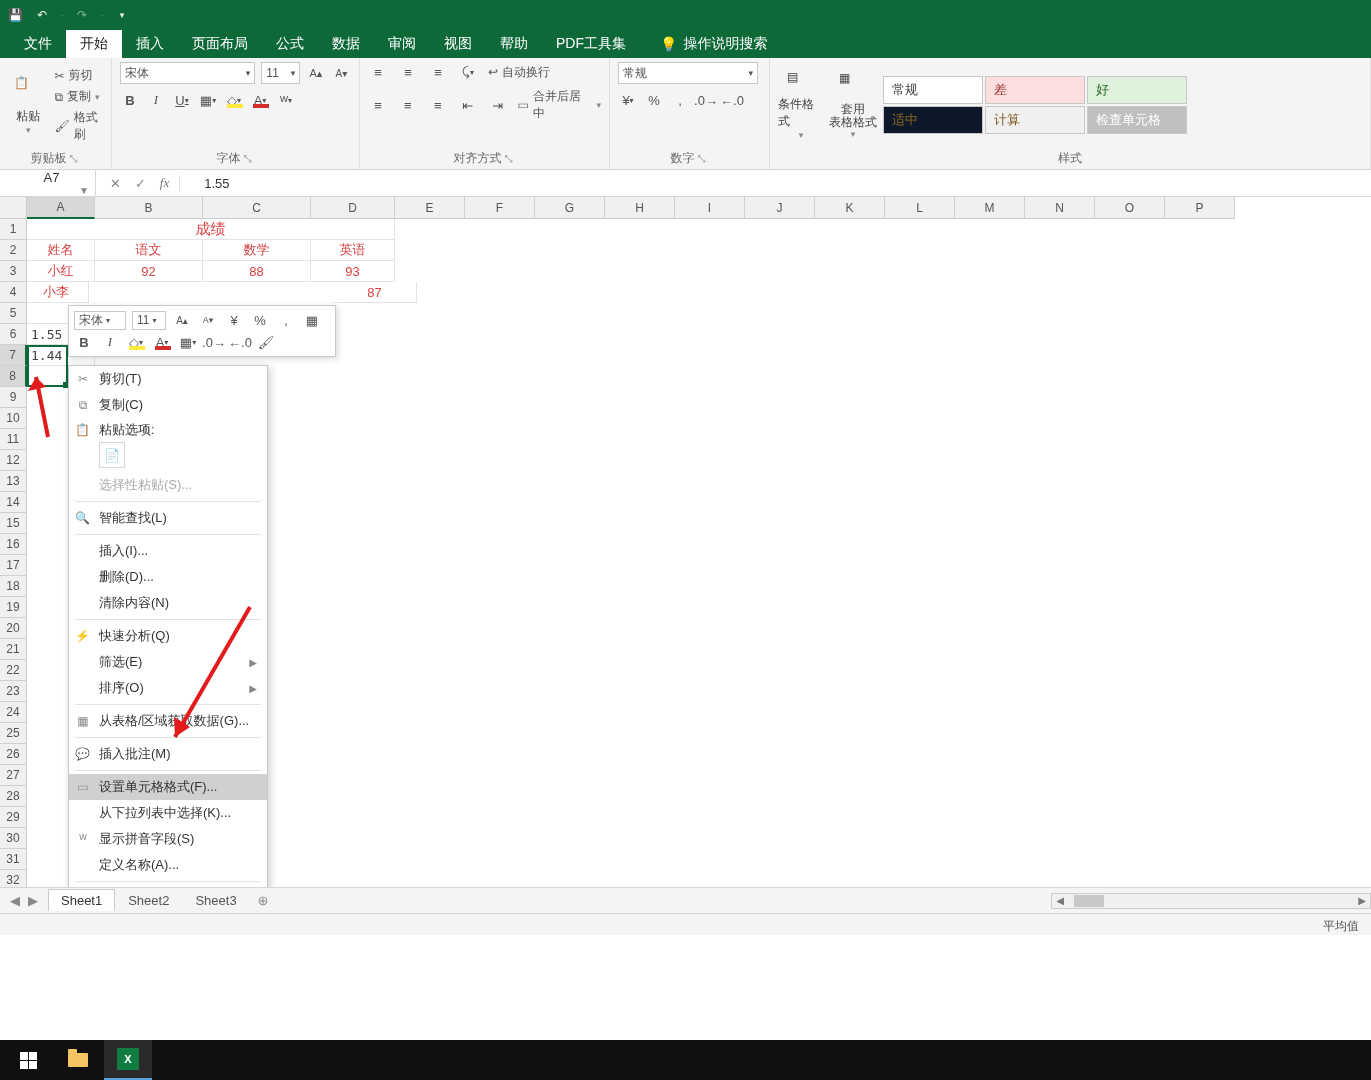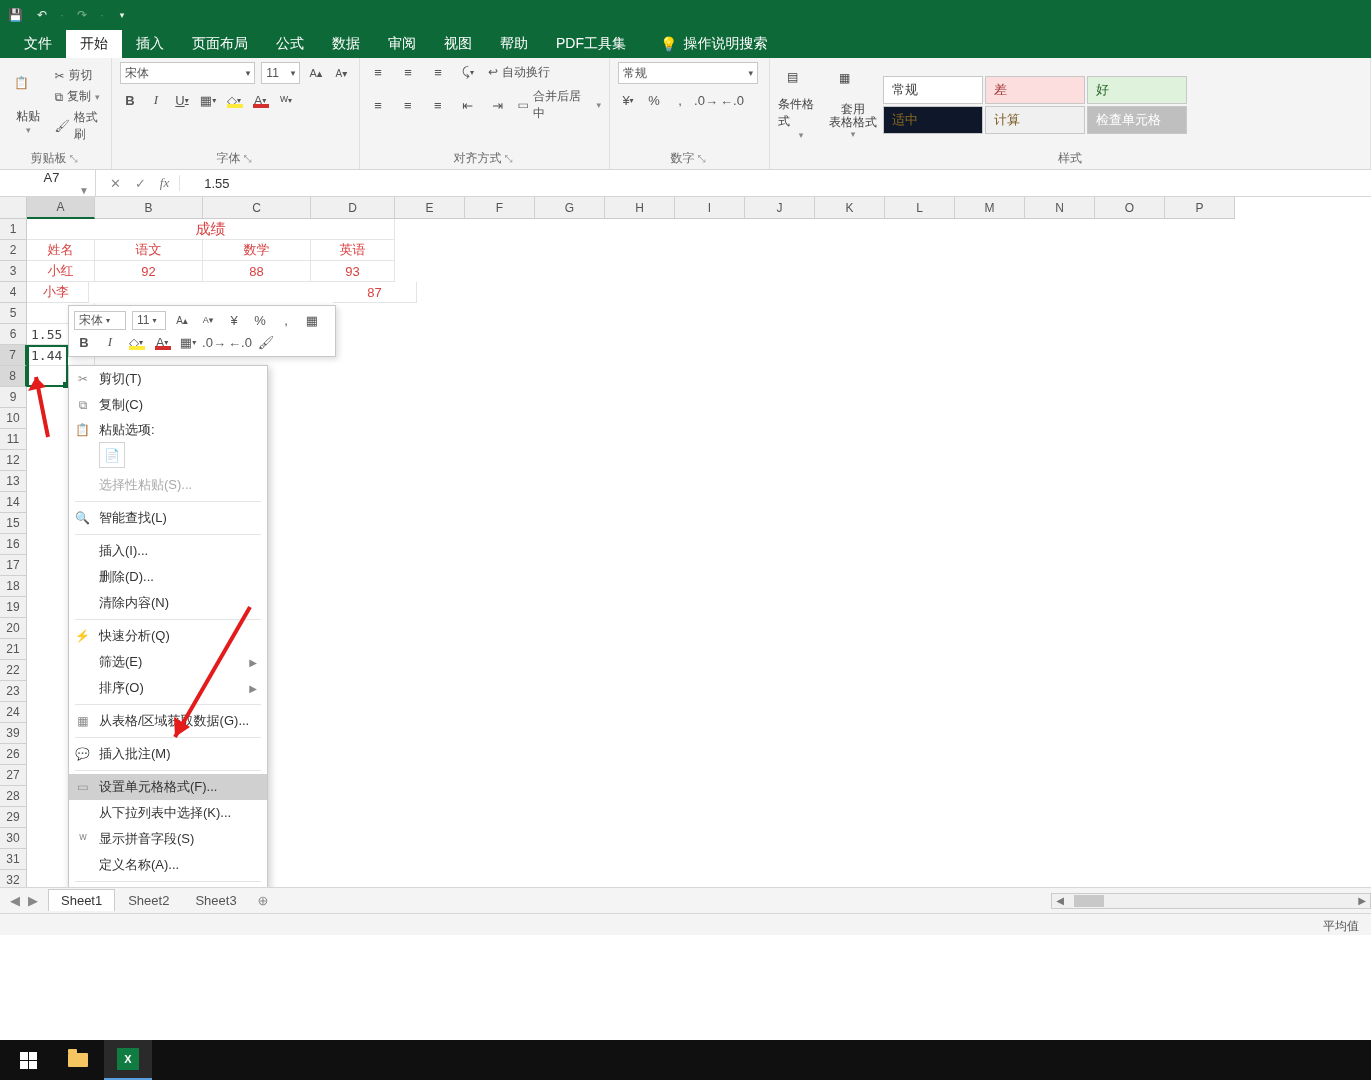--- a/index.html
+++ b/index.html
@@ -328,21 +328,21 @@
       <div class="rh">15</div>
       <div class="rh">16</div>
       <div class="rh">17</div>
       <div class="rh">18</div>
       <div class="rh">19</div>
       <div class="rh">20</div>
       <div class="rh">21</div>
       <div class="rh">22</div>
       <div class="rh">23</div>
       <div class="rh">24</div>
-      <div class="rh">39</div>
+      <div class="rh">25</div>
       <div class="rh">26</div>
       <div class="rh">27</div>
       <div class="rh">28</div>
       <div class="rh">29</div>
       <div class="rh">30</div>
       <div class="rh">31</div>
       <div class="rh">32</div>
     </div>
   <div class="cells" id="cells">
 

